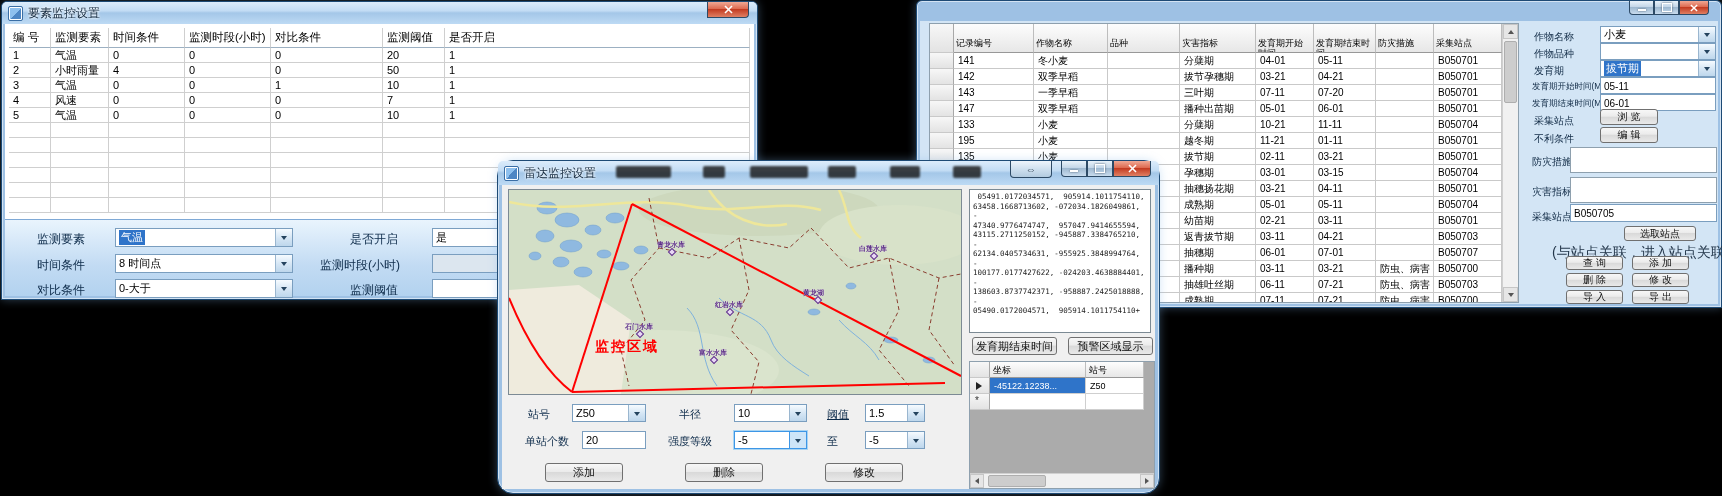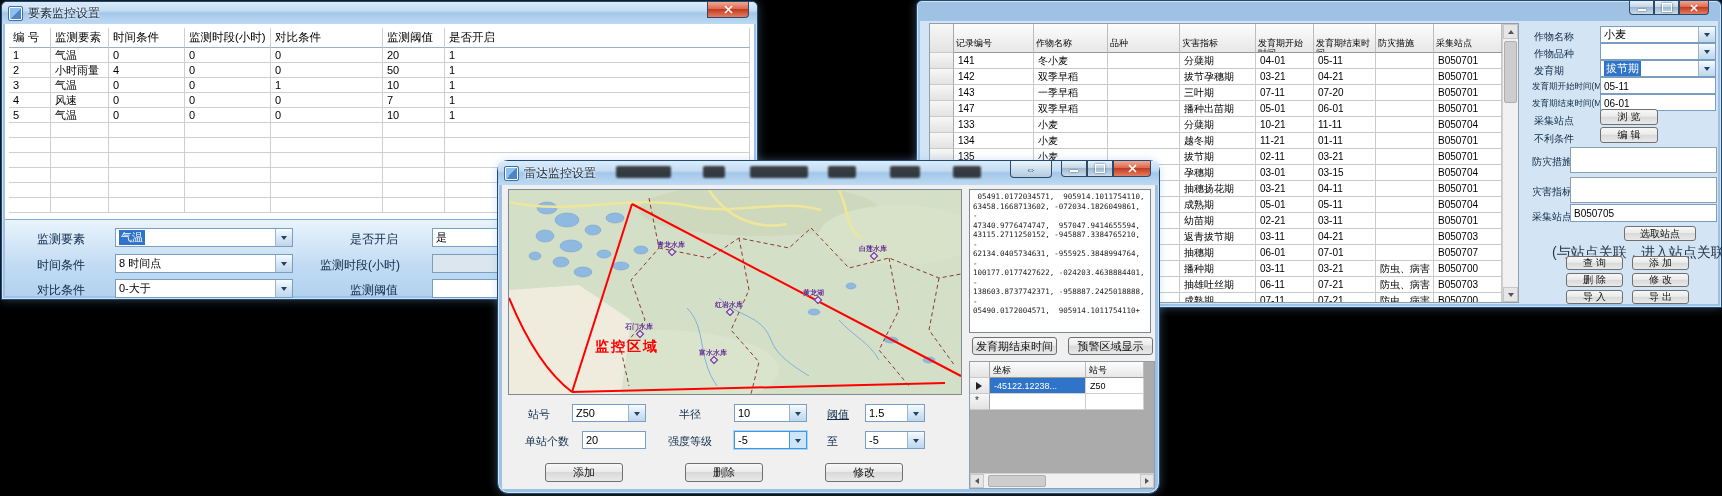--- a/index.html
+++ b/index.html
@@ -334,21 +334,21 @@
             <div class="tcell" style="width: 74px; height: 16px; line-height: 16px;">小麦</div>
             <div class="tcell" style="width: 72px; height: 16px; line-height: 16px;"></div>
             <div class="tcell" style="width: 76px; height: 16px; line-height: 16px;">分蘖期</div>
             <div class="tcell" style="width: 58px; height: 16px; line-height: 16px;">10-21</div>
             <div class="tcell" style="width: 62px; height: 16px; line-height: 16px;">11-11</div>
             <div class="tcell" style="width: 58px; height: 16px; line-height: 16px;"></div>
             <div class="tcell" style="width: 68px; height: 16px; line-height: 16px;">B050704</div>
           </div>
           <div class="grow">
             <div class="rowhdr" style="height: 16px;"></div>
-            <div class="tcell" style="width: 80px; height: 16px; line-height: 16px;">134</div>
+            <div class="tcell" style="width: 80px; height: 16px; line-height: 16px;">195</div>
             <div class="tcell" style="width: 74px; height: 16px; line-height: 16px;">小麦</div>
             <div class="tcell" style="width: 72px; height: 16px; line-height: 16px;"></div>
             <div class="tcell" style="width: 76px; height: 16px; line-height: 16px;">越冬期</div>
             <div class="tcell" style="width: 58px; height: 16px; line-height: 16px;">11-21</div>
             <div class="tcell" style="width: 62px; height: 16px; line-height: 16px;">01-11</div>
             <div class="tcell" style="width: 58px; height: 16px; line-height: 16px;"></div>
             <div class="tcell" style="width: 68px; height: 16px; line-height: 16px;">B050701</div>
           </div>
           <div class="grow">
             <div class="rowhdr" style="height: 16px;"></div>
@@ -513,21 +513,21 @@
       <div class="btn" style="left:646px;top:235px;width:57px;height:14px;font-size:10px;">查 询</div>
       <div class="btn" style="left:712px;top:235px;width:57px;height:14px;font-size:10px;">添 加</div>
       <div class="btn" style="left:646px;top:252px;width:57px;height:14px;font-size:10px;">删 除</div>
       <div class="btn" style="left:712px;top:252px;width:57px;height:14px;font-size:10px;">修 改</div>
       <div class="btn" style="left:646px;top:269px;width:57px;height:14px;font-size:10px;">导 入</div>
       <div class="btn" style="left:712px;top:269px;width:57px;height:14px;font-size:10px;">导 出</div>
     </div>
   </div>
 </div>
 
-<div class="win" style="left:497px;top:160px;width:663px;height:334px;border-radius:11px;z-index:10;padding-left:40px;">
+<div class="win" style="left:497px;top:160px;width:663px;height:334px;border-radius:16px;z-index:10;padding-left:40px;">
   <div class="titlebar" style="height:24px;">
     <div class="winicon"></div>
     <div class="title">雷达监控设置</div>
   </div>
   <div class="smudge" style="left:118px;width:55px;"></div>
   <div class="smudge" style="left:205px;width:22px;"></div>
   <div class="smudge" style="left:252px;width:58px;"></div>
   <div class="smudge" style="left:330px;width:28px;"></div>
   <div class="smudge" style="left:392px;width:30px;"></div>
   <div class="smudge" style="left:455px;width:28px;"></div>

